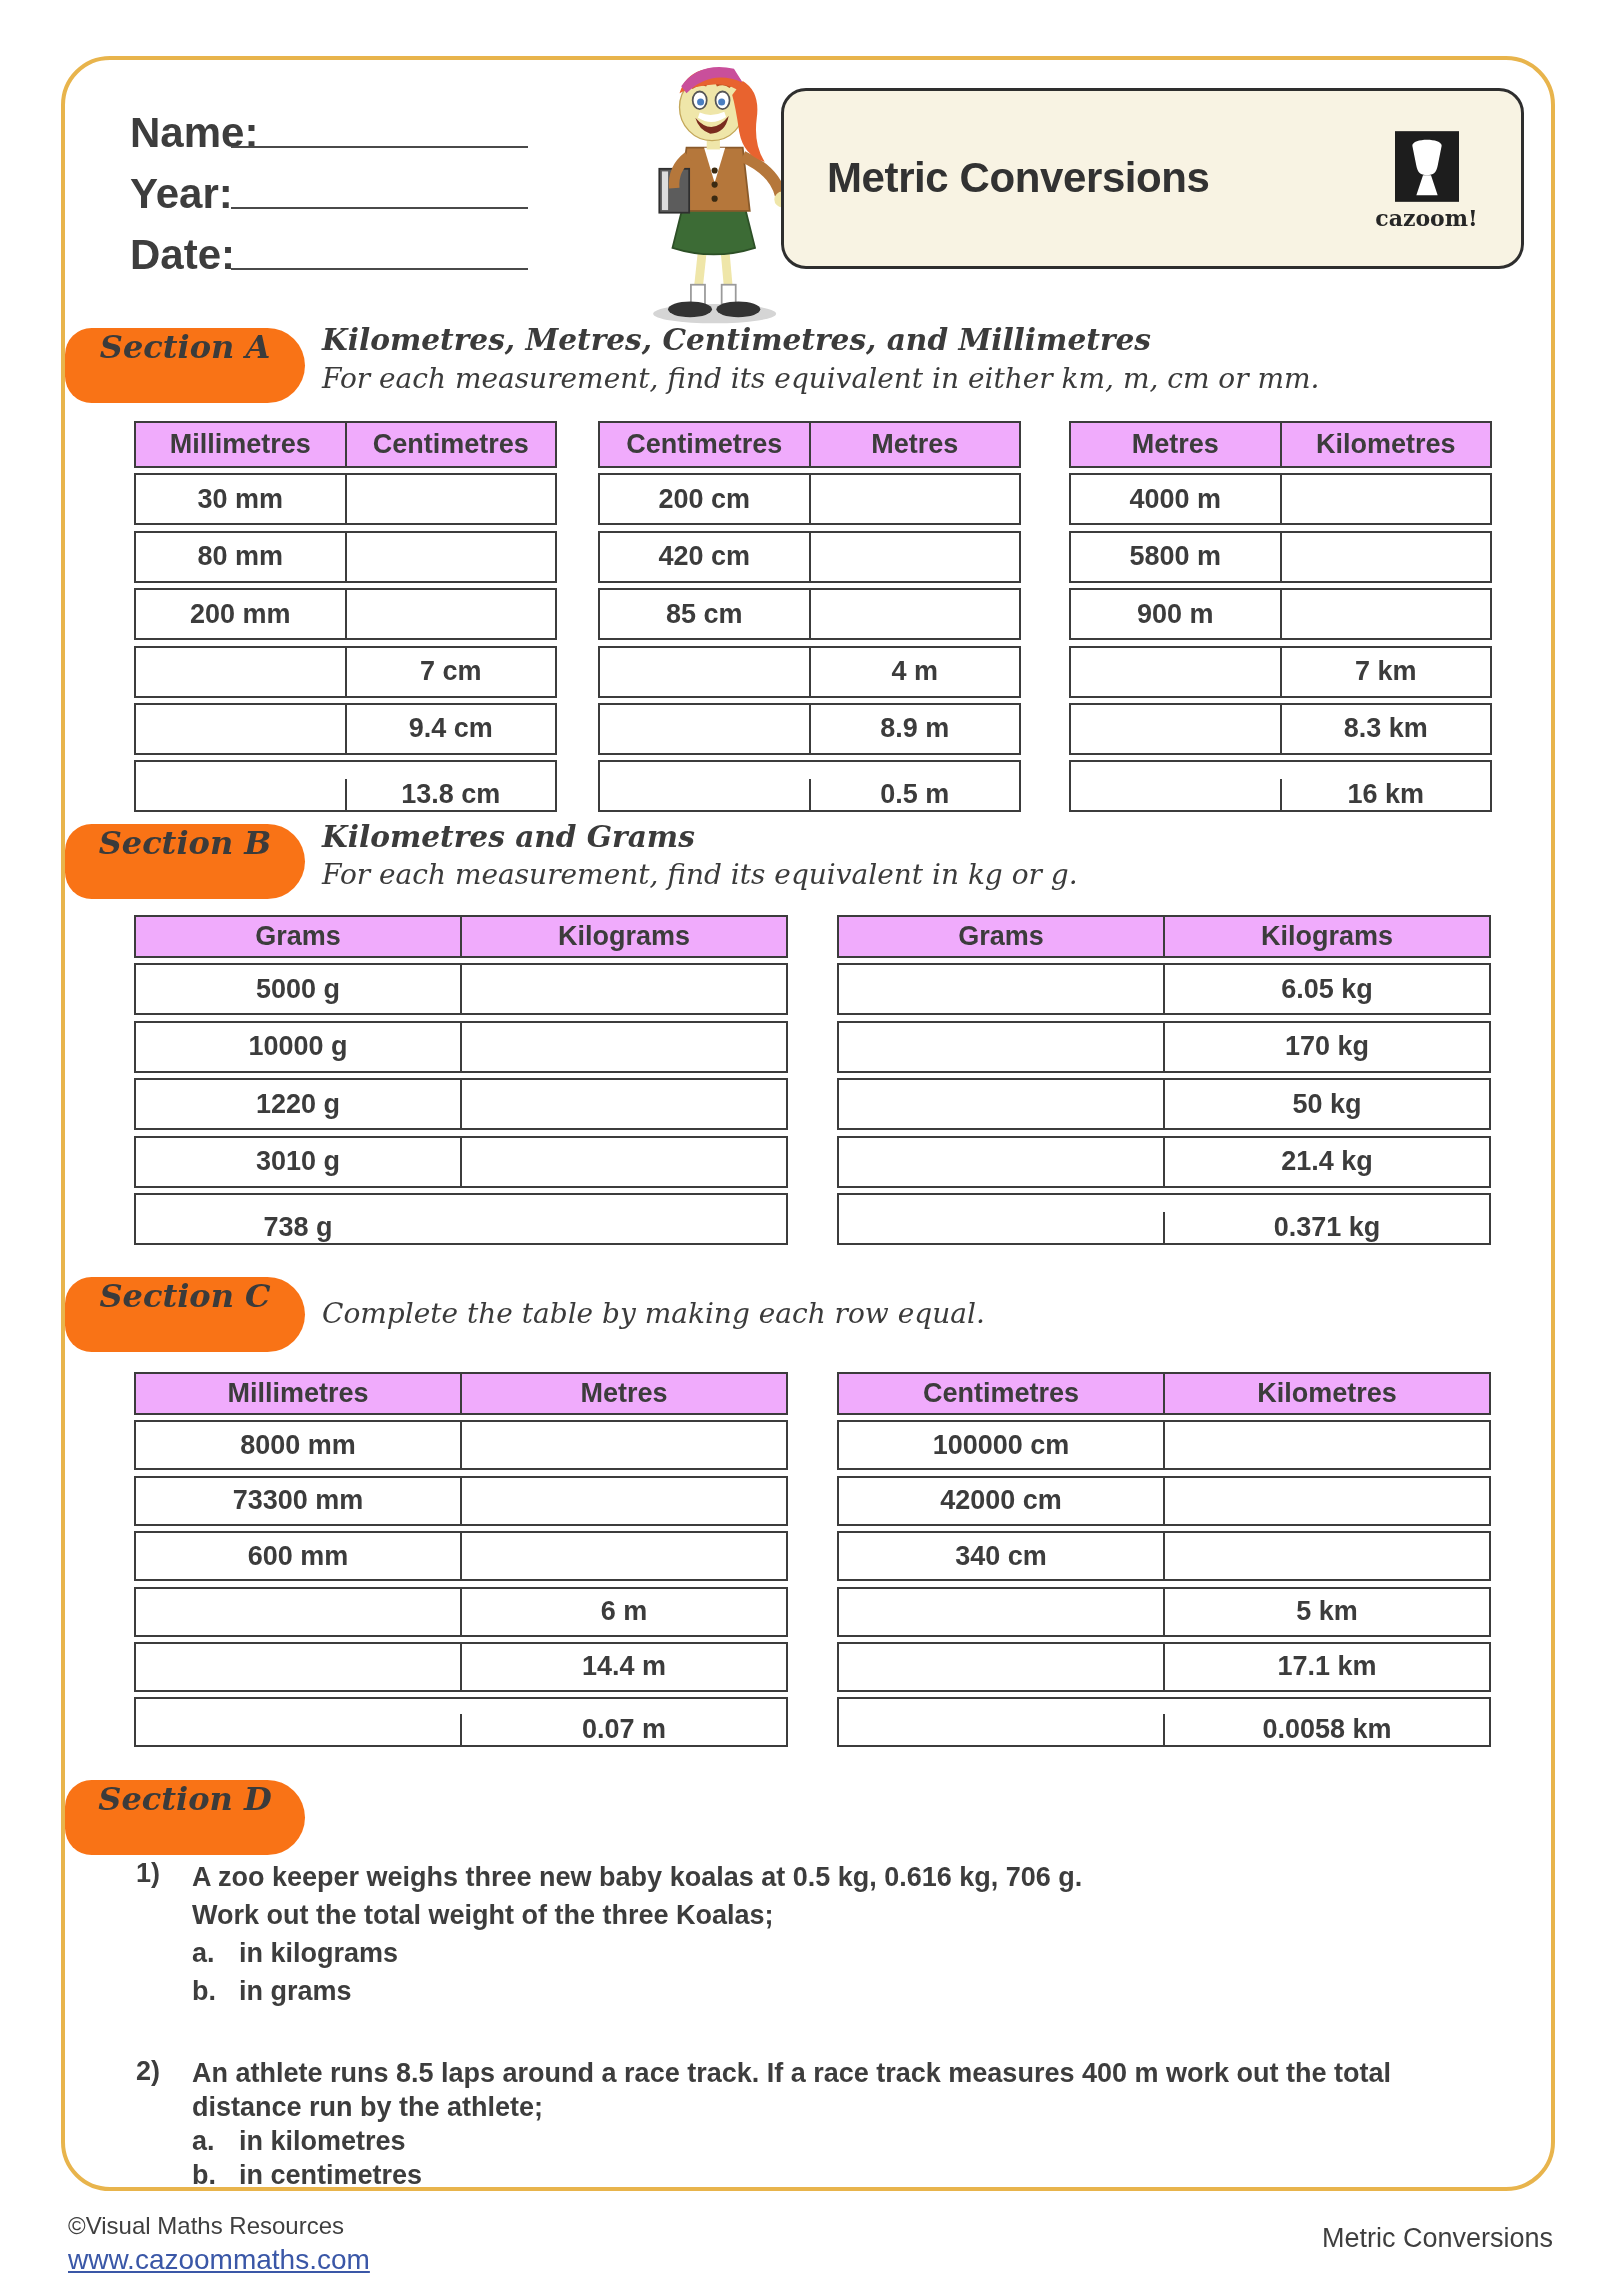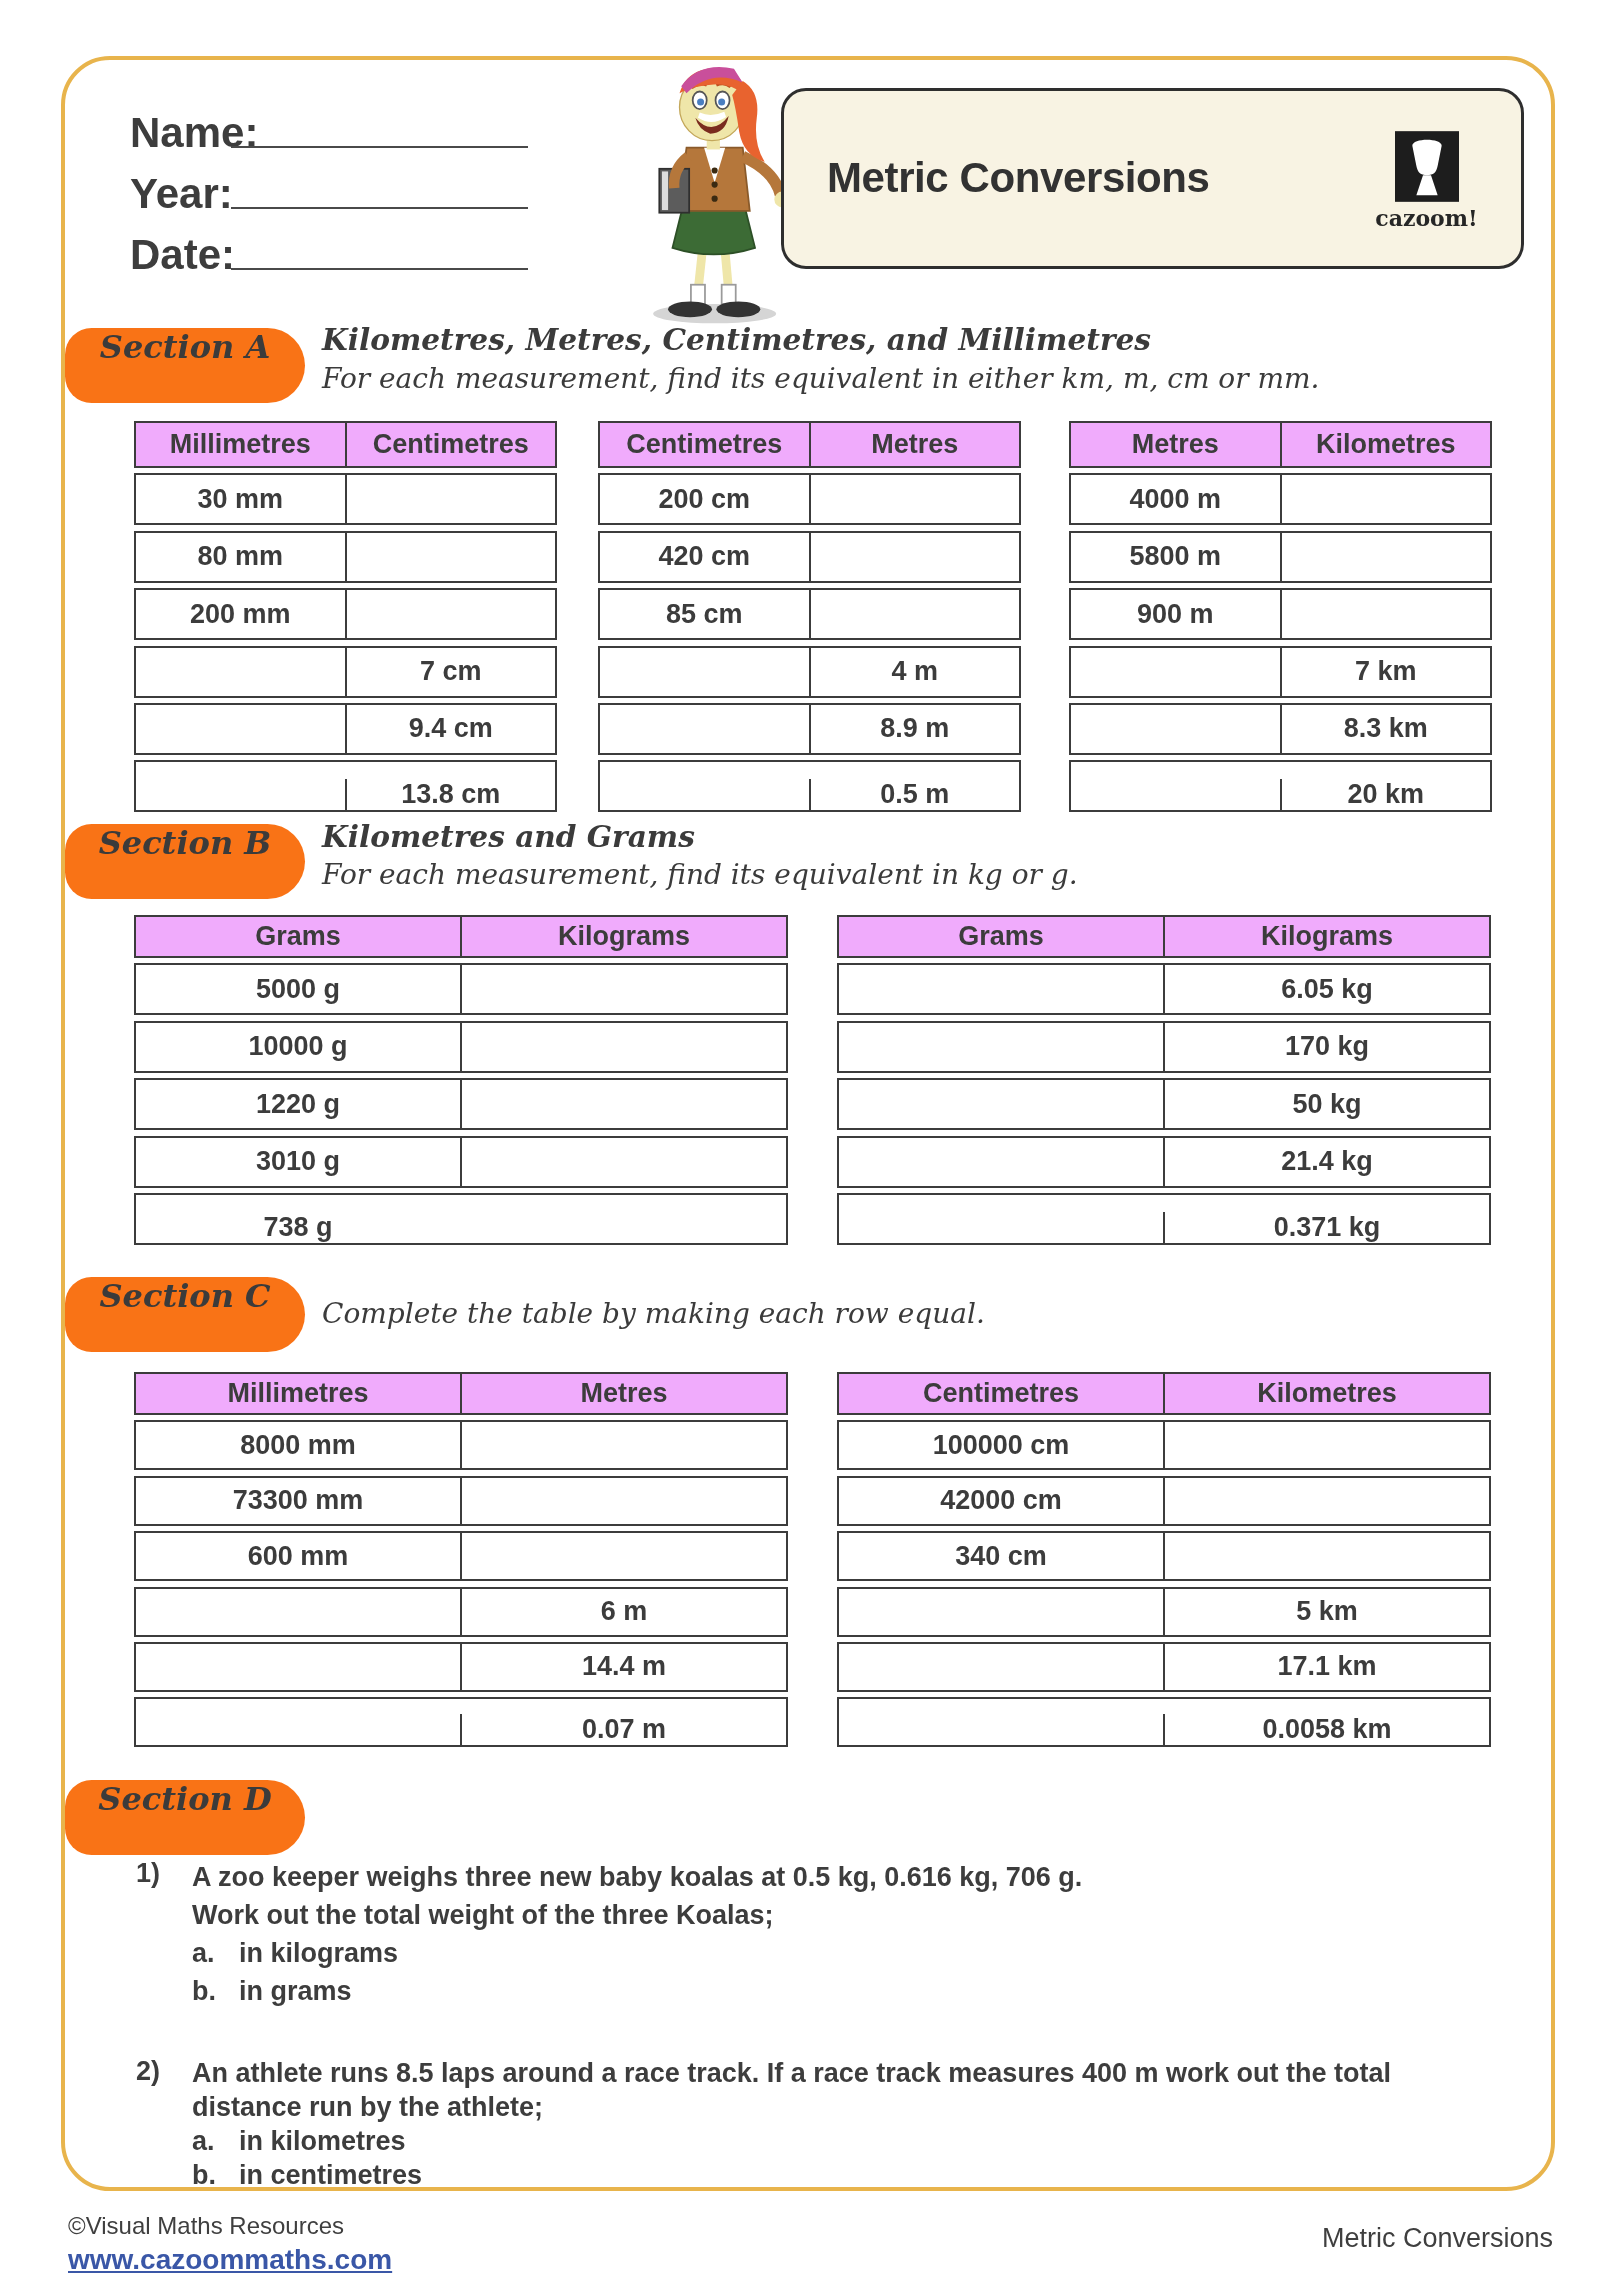--- a/index.html
+++ b/index.html
@@ -204,21 +204,21 @@
   <div class="trow">
     <div class="tcell"></div>
     <div class="tcell">7 km</div>
   </div>
   <div class="trow">
     <div class="tcell"></div>
     <div class="tcell">8.3 km</div>
   </div>
   <div class="trow">
     <div class="tcell"></div>
-    <div class="tcell">20 km</div>
+    <div class="tcell">16 km</div>
   </div>
 </div>
 
 <div class="abs sec-label" style="top:824px;">
   <span>Section B</span>
 </div>
 <div class="abs sec-heading" style="left:322px;top:819px;">Kilometres and Grams</div>
 <div class="abs sec-sub" style="left:322px;top:858px;">For each measurement, find its equivalent in kg or g.</div>
 
 <div class="abs sec-b-table" style="left:134px;top:915px;width:654px;">
@@ -360,15 +360,15 @@
   <div class="q-num">2)</div>
   <div>
     <div class="q-line">An athlete runs 8.5 laps around a race track. If a race track measures 400 m work out the total</div>
     <div class="q-line">distance run by the athlete;</div>
     <div class="q-sub"><span class="q-marker">a.</span><span>in kilometres</span></div>
     <div class="q-sub"><span class="q-marker">b.</span><span>in centimetres</span></div>
   </div>
 </div>
 
 <div class="abs footer-copy" style="left:68px;top:2212px;">©Visual Maths Resources</div>
-<div class="abs footer-link" style="left:68px;top:2244px;font-weight:bold;">www.cazoommaths.com</div>
+<div class="abs footer-link" style="left:68px;top:2244px;">www.cazoommaths.com</div>
 <div class="abs footer-title" style="right:63px;top:2223px;">Metric Conversions</div>
 
 
 </body></html>

